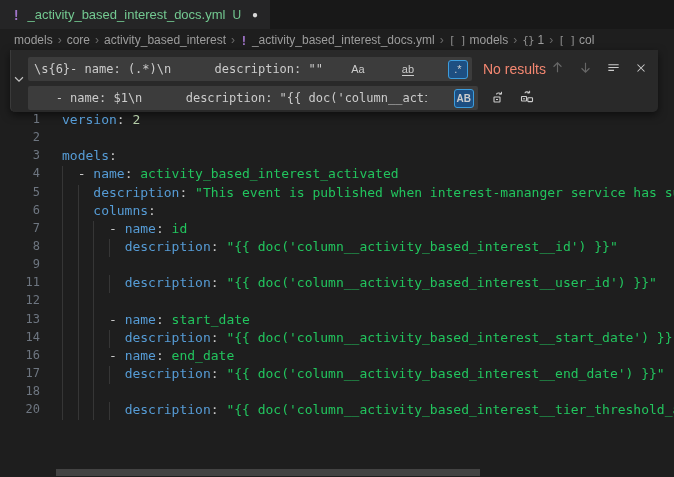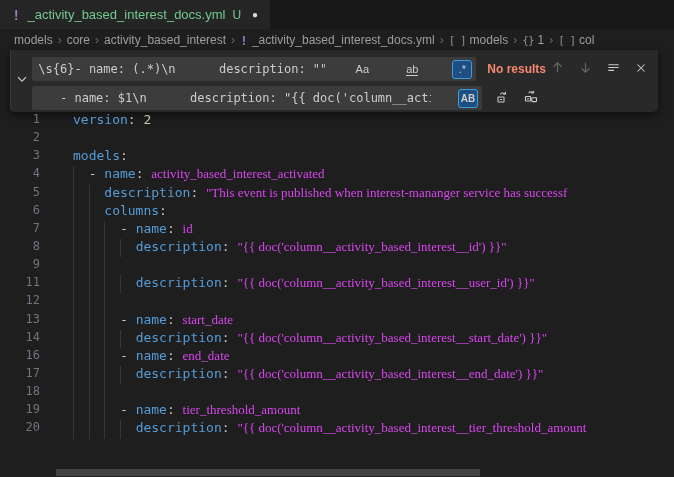--- a/index.html
+++ b/index.html
@@ -30,33 +30,33 @@
   .frow { display:flex; align-items:center; height:24px; margin-bottom:5px; }
   .finput { width:444px; height:24px; background:#3c3c3c; border-radius:2px; display:flex; align-items:center;
     padding:0 4px 0 6px; overflow:hidden; }
   .rinput { width:450px; }
   .ftext { flex:1; color:#cccccc; font:12px "DejaVu Sans Mono",monospace; white-space:pre; overflow:hidden; }
   .opts { display:flex; gap:3px; flex:none; }
   .opt { min-width:20px; height:19px; background:transparent; border:1px solid transparent; border-radius:3px;
     color:#cccccc; font:11px "Liberation Sans",sans-serif; display:flex; align-items:center; justify-content:center; cursor:pointer; padding:0 2px;margin-left:27px; }
   .opt.ww span { border-bottom:1px solid #cccccc; }
   .opt.active { background:#1d4f82; border-color:#3c9ddd; }
-  .results { color:#f48771; font-size:12px; margin-left:11px; white-space:nowrap;font-weight:bold; }
+  .results { color:#f48771; font-size:14px; margin-left:11px; white-space:nowrap; }
   .icon-btn { width:22px; height:22px; background:transparent; border:none; border-radius:4px; color:#cccccc;
     display:flex; align-items:center; justify-content:center; cursor:pointer; }
   .icon-btn.disabled { opacity:.38; }
   .mlauto { margin-left:auto; }
   .gap { margin-left:6px; }
   
   .code-area { position:absolute; left:0; top:112px; width:674px; height:365px; overflow:hidden; }
   .code-line { display:flex; height:18.15px; line-height:18.15px; font:13px "DejaVu Sans Mono",monospace; white-space:pre; cursor:text; }
   .ln { width:40px; text-align:right; color:#6e7681; flex:none; font-size:12px; }
-  .ct { position:relative; margin-left:33px; flex:1; }
+  .ct { position:relative; margin-left:22px; flex:1; }
   .guide { position:absolute; top:0; bottom:0; width:1px; background:#363636; }
-  .tk-key { color:#569cd6; } .tk-punc { color:#c8c8c8; } .tk-str,.tk-val { color:#d946ef;font-family:Liberation Serif, serif; } .tk-num { color:#b5cea8; }
+  .tk-key { color:#569cd6; } .tk-punc { color:#c8c8c8; } .tk-str,.tk-val { color:#22c55e; } .tk-num { color:#b5cea8; }
   .hscroll { position:absolute; left:56px; top:469px; width:424px; height:7px; background:rgba(130,130,130,.38); }
 </style>
 </head>
 <body>
 
 <div id="screen">
 
   <div class="tabbar">
     <div class="tab">
       <span class="yicon">!</span>
@@ -194,18 +194,17 @@
       <div class="code-line"><span class="ln">7</span><span class="ct"><i class="guide" style="left: 0px;"></i><i class="guide" style="left: 15.66px;"></i><i class="guide" style="left: 31.32px;"></i><span class="tk-ws">      </span><span class="tk-punc">- </span><span class="tk-key">name</span><span class="tk-punc">: </span><span class="tk-val">id</span></span></div>
       <div class="code-line"><span class="ln">8</span><span class="ct"><i class="guide" style="left: 0px;"></i><i class="guide" style="left: 15.66px;"></i><i class="guide" style="left: 31.32px;"></i><i class="guide" style="left: 46.98px;"></i><span class="tk-ws">        </span><span class="tk-key">description</span><span class="tk-punc">: </span><span class="tk-str">"{{ doc('column__activity_based_interest__id') }}"</span></span></div>
       <div class="code-line"><span class="ln">9</span><span class="ct"><i class="guide" style="left: 0px;"></i><i class="guide" style="left: 15.66px;"></i><i class="guide" style="left: 31.32px;"></i></span></div>
       <div class="code-line"><span class="ln">11</span><span class="ct"><i class="guide" style="left: 0px;"></i><i class="guide" style="left: 15.66px;"></i><i class="guide" style="left: 31.32px;"></i><i class="guide" style="left: 46.98px;"></i><span class="tk-ws">        </span><span class="tk-key">description</span><span class="tk-punc">: </span><span class="tk-str">"{{ doc('column__activity_based_interest__user_id') }}"</span></span></div>
       <div class="code-line"><span class="ln">12</span><span class="ct"><i class="guide" style="left: 0px;"></i><i class="guide" style="left: 15.66px;"></i><i class="guide" style="left: 31.32px;"></i></span></div>
       <div class="code-line"><span class="ln">13</span><span class="ct"><i class="guide" style="left: 0px;"></i><i class="guide" style="left: 15.66px;"></i><i class="guide" style="left: 31.32px;"></i><span class="tk-ws">      </span><span class="tk-punc">- </span><span class="tk-key">name</span><span class="tk-punc">: </span><span class="tk-val">start_date</span></span></div>
       <div class="code-line"><span class="ln">14</span><span class="ct"><i class="guide" style="left: 0px;"></i><i class="guide" style="left: 15.66px;"></i><i class="guide" style="left: 31.32px;"></i><i class="guide" style="left: 46.98px;"></i><span class="tk-ws">        </span><span class="tk-key">description</span><span class="tk-punc">: </span><span class="tk-str">"{{ doc('column__activity_based_interest__start_date') }}"</span></span></div>
       <div class="code-line"><span class="ln">16</span><span class="ct"><i class="guide" style="left: 0px;"></i><i class="guide" style="left: 15.66px;"></i><i class="guide" style="left: 31.32px;"></i><span class="tk-ws">      </span><span class="tk-punc">- </span><span class="tk-key">name</span><span class="tk-punc">: </span><span class="tk-val">end_date</span></span></div>
       <div class="code-line"><span class="ln">17</span><span class="ct"><i class="guide" style="left: 0px;"></i><i class="guide" style="left: 15.66px;"></i><i class="guide" style="left: 31.32px;"></i><i class="guide" style="left: 46.98px;"></i><span class="tk-ws">        </span><span class="tk-key">description</span><span class="tk-punc">: </span><span class="tk-str">"{{ doc('column__activity_based_interest__end_date') }}"</span></span></div>
       <div class="code-line"><span class="ln">18</span><span class="ct"><i class="guide" style="left: 0px;"></i><i class="guide" style="left: 15.66px;"></i><i class="guide" style="left: 31.32px;"></i></span></div>
-      <div class="code-line"><span class="ln">19</span><span class="ct"><i class="guide" style="left: 0px;"></i><i class="guide" style="left: 15.66px;"></i><i class="guide" style="left: 31.32px;"></i><span class="tk-ws">      </span><span class="tk-punc">- </span><span class="tk-key">name</span><span class="tk-punc">: </span><span class="tk-val">tier_threshold_amount</span></span></div>
       <div class="code-line"><span class="ln">20</span><span class="ct"><i class="guide" style="left: 0px;"></i><i class="guide" style="left: 15.66px;"></i><i class="guide" style="left: 31.32px;"></i><i class="guide" style="left: 46.98px;"></i><span class="tk-ws">        </span><span class="tk-key">description</span><span class="tk-punc">: </span><span class="tk-str">"{{ doc('column__activity_based_interest__tier_threshold_amount</span></span></div>
     </div>
   <div class="hscroll"></div>
 
 </div>
 
 </body></html>

